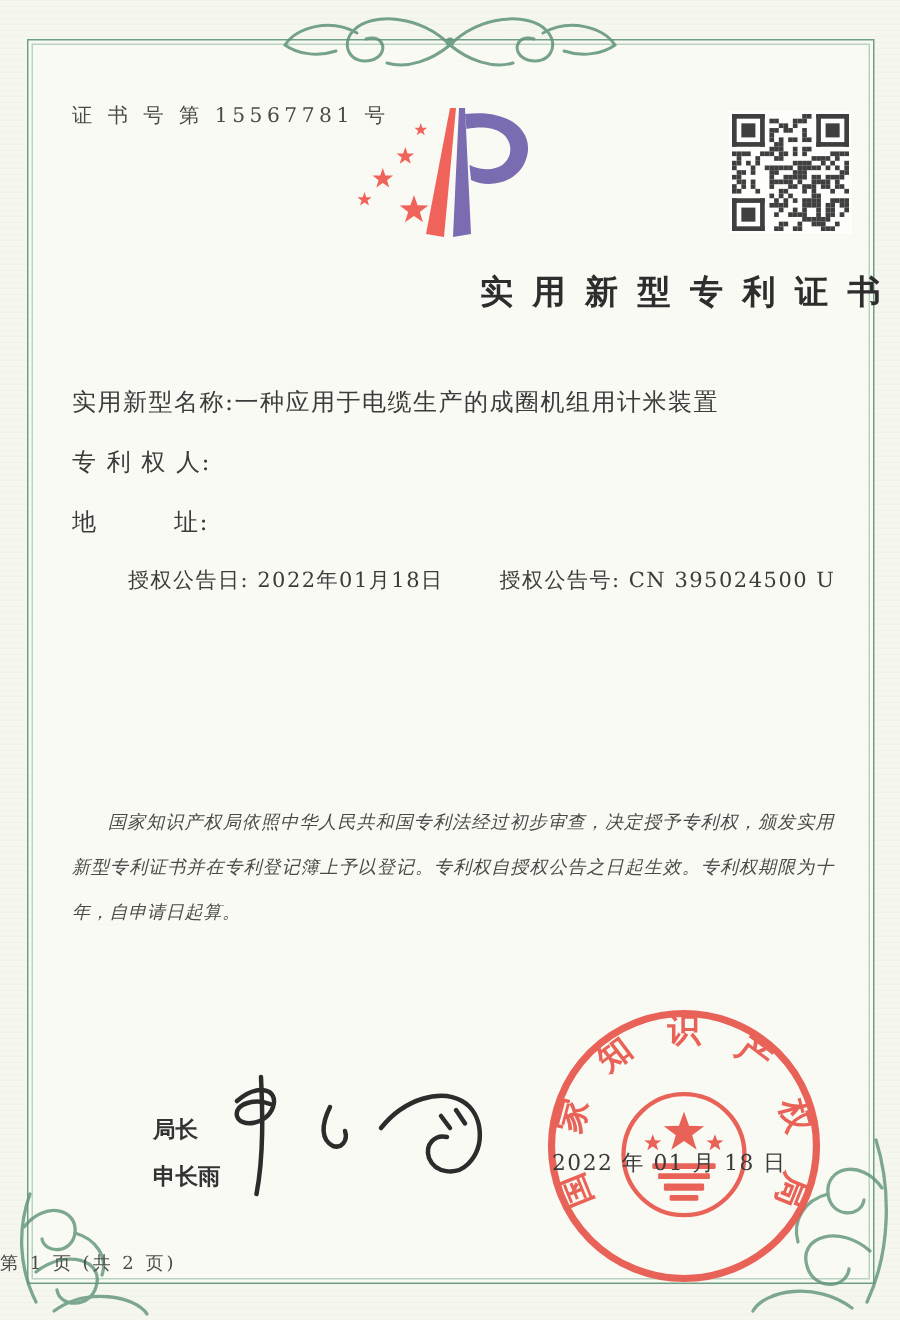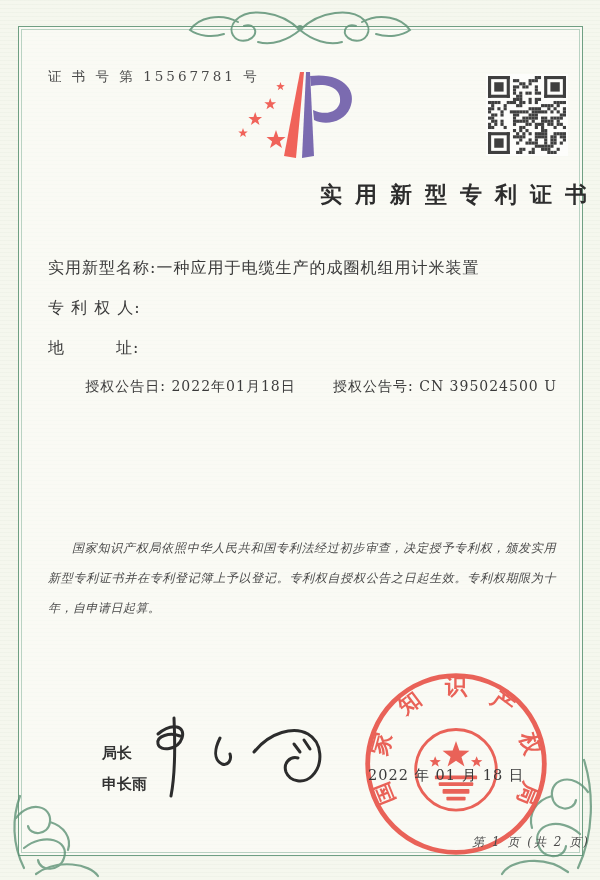--- a/index.html
+++ b/index.html
@@ -49,22 +49,22 @@
   }
   .paragraphs p{margin:0;text-indent:2em;}
   .director{position:absolute;left:55px;top:738px;font-size:15px;color:#333;font-weight:bold;line-height:31px;margin-left:47px;}
   .signature{position:absolute;left:128px;top:708px;width:210px;height:95px;}
   .seal{position:absolute;left:360px;top:668px;width:192px;height:192px;opacity:.92;}
   .seal-date{
     position:absolute;left:368px;top:766px;
     font-size:14.5px;color:#3a3a3a;letter-spacing:1px;white-space:nowrap;
   }
   .footer{
-    position:absolute;left:0;right:10px;top:834px;
-    text-align:right;font-size:12px;color:#4a4a4a;letter-spacing:2px;font-style:italic;
+    position:absolute;left:0;right:0;top:834px;
+    text-align:left;font-size:12px;color:#4a4a4a;letter-spacing:2px;
   }
 </style>
 </head>
 <body>
 
 <div class="page">
 
   <div class="frame"></div>
 
   <svg class="ornament" style="left:168px;top:6px;width:264px;height:48px;" viewBox="0 0 264 48">

